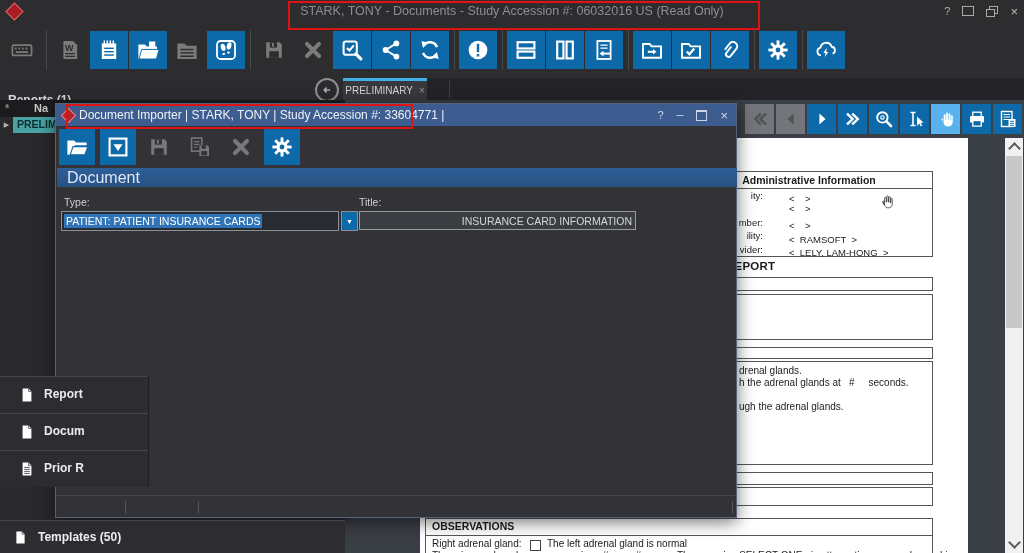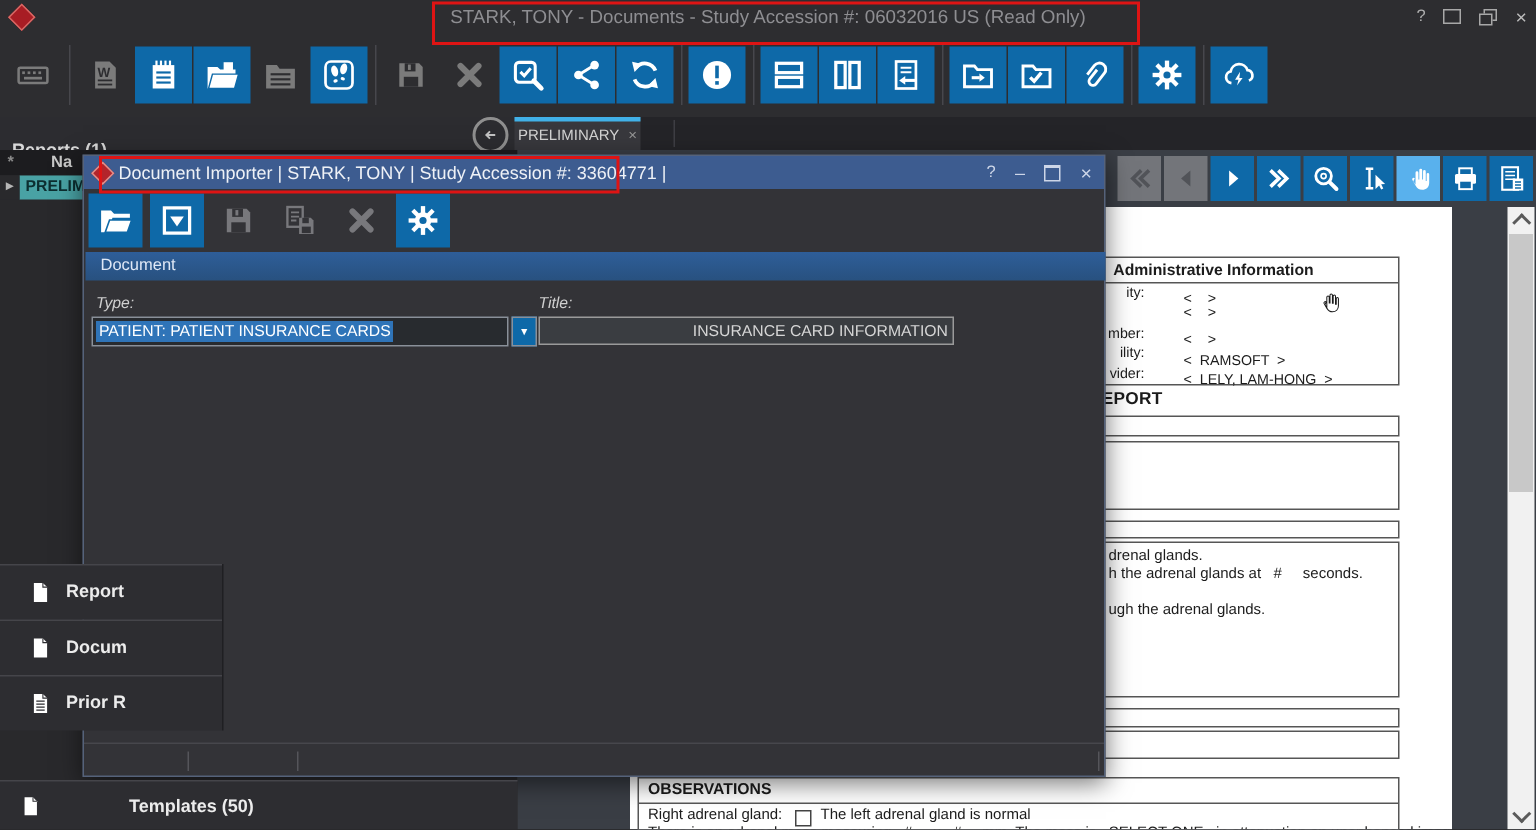--- a/index.html
+++ b/index.html
@@ -58,21 +58,21 @@
   .tree-row .tr-lbl{position:absolute;left:4px;top:1px;font-size:10.5px;font-weight:bold;color:#0c2e30;}
 
   .accordion{position:absolute;left:0;top:376px;width:148px;z-index:30;border-right:1px solid #1f1f22;}
   .acc-item{position:relative;width:148px;height:36px;background:#2d2d31;border-top:1px solid #45454a;
             --hole:#2d2d31;color:#fff;overflow:hidden;}
   .acc-item svg{position:absolute;left:19px;top:9px;width:16px;height:18px;}
   .acc-item .a-lbl{position:absolute;left:44px;top:10px;font-size:12px;font-weight:bold;color:#ececec;white-space:nowrap;}
   .templates-bar{position:absolute;left:0;top:520px;width:345px;height:33px;background:#2d2d31;border-top:1px solid #45454a;
                  z-index:30;--hole:#2d2d31;color:#fff;}
   .templates-bar svg{position:absolute;left:13px;top:8px;width:15px;height:17px;}
-  .templates-bar .a-lbl{position:absolute;left:38px;top:9px;font-size:12px;font-weight:bold;color:#ececec;margin-left:48px;}
+  .templates-bar .a-lbl{position:absolute;left:38px;top:9px;font-size:12px;font-weight:bold;color:#ececec;}
 
   
   .viewer-bg{position:absolute;left:345px;top:100px;width:679px;height:453px;background:#3a3e45;z-index:2;}
   .vbtn{position:absolute;top:4px;width:29px;height:30px;display:flex;align-items:center;justify-content:center;}
   .vbtn svg{width:20px;height:20px;}
   .vbtn.on{background:#0e69a8;color:#fff;--hole:#0e69a8;}
   .vbtn.off{background:#73757a;color:#515358;--hole:#73757a;}
   .vbtn.act{background:#59b1ed;color:#fff;--hole:#59b1ed;}
 
   .page{position:absolute;left:420px;top:138px;width:548px;height:415px;background:#fff;color:#1c1c1c;
@@ -109,22 +109,22 @@
   .dc-help{font-size:11px;}
   .dc-min{font-size:12px;}
   .dc-max{width:9px;height:8px;border:1.3px solid #cdd6e8;border-top-width:2.5px;}
   .dc-close{font-size:13px;}
   .dlg-toolbar{position:absolute;left:0;top:22px;width:100%;height:42px;}
   .db{position:absolute;top:3px;width:36px;height:36px;display:flex;align-items:center;justify-content:center;}
   .db svg{width:24px;height:24px;}
   .db.on{background:#0e69a8;color:#fff;--hole:#0e69a8;}
   .db.off{color:#78787c;--hole:#333337;}
   .dlg-sect{position:absolute;left:1px;top:64px;width:680px;height:19px;line-height:19px;
-            background:linear-gradient(#2e5e99,#28517f);color:#dfe8f6;font-size:11px;padding-left:10px;box-sizing:border-box;}
-  .f-lbl{position:absolute;top:92px;font-size:10.5px;color:#cfcfcf;font-style:italic;}
+            background:linear-gradient(#2e5e99,#28517f);color:#dfe8f6;font-size:16px;padding-left:10px;box-sizing:border-box;}
+  .f-lbl{position:absolute;top:92px;font-size:10.5px;color:#cfcfcf;}
   .combo{position:absolute;left:5px;top:107px;width:278px;height:20px;background:#282b2f;border:1px solid #8a9099;box-sizing:border-box;}
   .combo .sel{position:absolute;left:2px;top:2px;background:#2f74b8;color:#fff;font-size:10.5px;line-height:14px;padding:0 2px;white-space:nowrap;}
   .combo-btn{position:absolute;left:285px;top:107px;width:17px;height:20px;background:#0e69a8;color:#fff;
              font-size:7px;display:flex;align-items:center;justify-content:center;border:1px solid #8a9099;box-sizing:border-box;}
   .ttl-input{position:absolute;left:303px;top:107px;width:277px;height:19px;background:#3a3d41;border:1px solid #9a9a9a;
              color:#d6d6d6;font-size:10.5px;font-family:"Liberation Sans",sans-serif;padding:0 3px;box-sizing:border-box;text-align:right;}
   .dlg-status{position:absolute;left:0;top:391px;width:100%;height:24px;border-top:1px solid #47474c;}
   .st-sep{position:absolute;top:5px;width:1px;height:13px;background:#55555a;}
 </style>
 </head>

